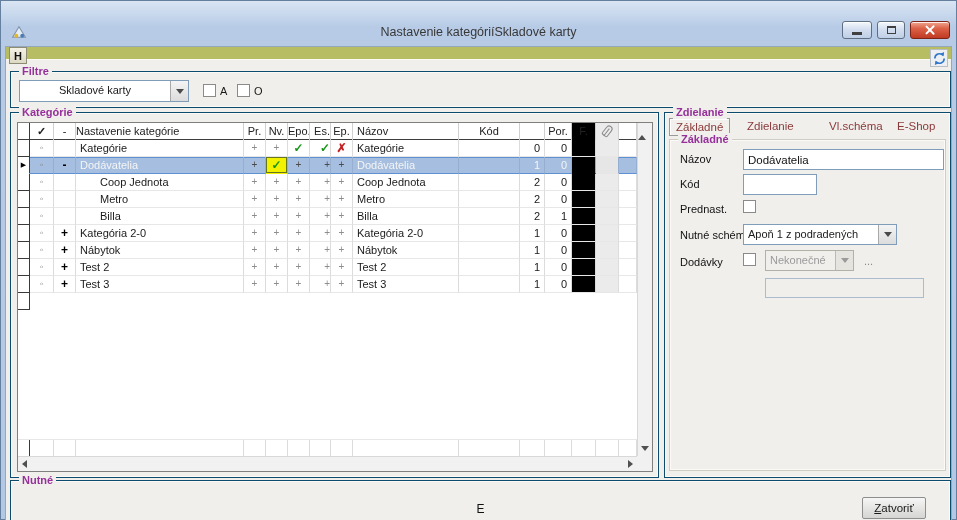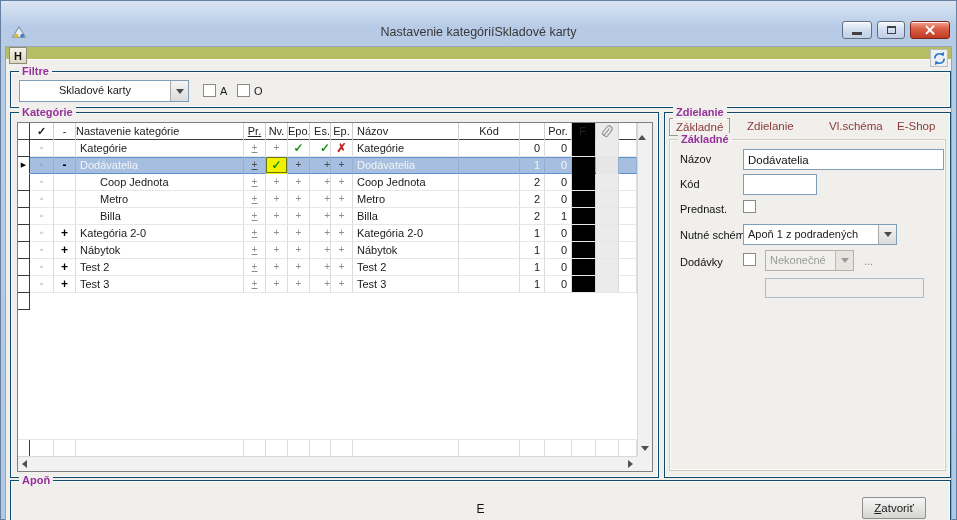--- a/index.html
+++ b/index.html
@@ -65,21 +65,21 @@
     display:flex; flex-direction:column; }
   .grid-main { flex:1; display:flex; flex-direction:column; margin-right:15px; overflow:hidden; }
   .grid-header { display:flex; height:17px; border-bottom:1px solid #3c3c3c; background:#fff; flex:0 0 17px;}
   .grid-body  { flex:0 0 auto; }
   .grid-row { display:flex; height:17px; }
   .cell { border-right:1px solid #dcdcdc; border-bottom:1px solid #e7e7e7; height:17px; line-height:16px;
     text-align:center; overflow:hidden; white-space:nowrap; }
   .grid-header .cell { border-right:1px solid #d0d0d0; border-bottom:none; color:#222; }
   .c-sel{width:12px; font-size:7px; line-height:15px; border-right:1px solid #3a3a3a !important; border-bottom:1px solid #3a3a3a;}
   .c-check{width:24px;} .c-expand{width:22px;} .c-name{width:168px; text-align:left;}
-  .c-pr{width:22px;text-decoration:underline;} .c-nv{width:22px;} .c-epo{width:22px;text-align:center;} .c-es{width:21px;text-align:right;} .c-ep{width:22px;}
+  .c-pr{width:22px;} .c-nv{width:22px;} .c-epo{width:22px;text-align:center;} .c-es{width:21px;text-align:right;} .c-ep{width:22px;}
   .c-nazov{width:106px; text-align:left; padding-left:4px;}
   .c-kod{width:61px;} .c-lvl{width:25px;} .c-por{width:27px;} .c-f{width:24px;} .c-clip{width:23px;} .c-extra{flex:1;}
   .hdr-check{ color:#8a8a8a; font-weight:bold; }
   .ring { font-size:10px; color:#808080; }
   .expand { font-weight:bold; font-size:12px; color:#000; }
   .m-dot { font-size:10px; color:#8d8d8d; }
   .m-check,.m-check-focus { color:#169416; font-weight:bold; font-size:12px; }
   .m-cross { color:#c42222; font-weight:bold; font-size:12px; }
   .m-check-focus { background:#f2f200; box-shadow:inset 0 0 0 1px #66761c; }
   .c-f { background:#000; }
@@ -438,20 +438,20 @@
           <span class="cbtn">
               <i class="chev"></i>
             </span>
         </div>
         <span class="dots-more" style="left:194px; top:115px;">...</span>
         <input class="tinput disabled" style="left: 95px; top: 138px; width: 159px; height: 20px;">
       </div>
     </div>
 
     <div class="group g-ukony">
-      <span class="group-label">Apoň</span>
+      <span class="group-label">Nutné</span>
       <span class="status-e">E</span>
       <div class="btn" style="right:24px; top:16px; width:64px;">
         <span>Zatvoriť</span>
       </div>
     </div>
   </div>
 </div>
 
 </body></html>

